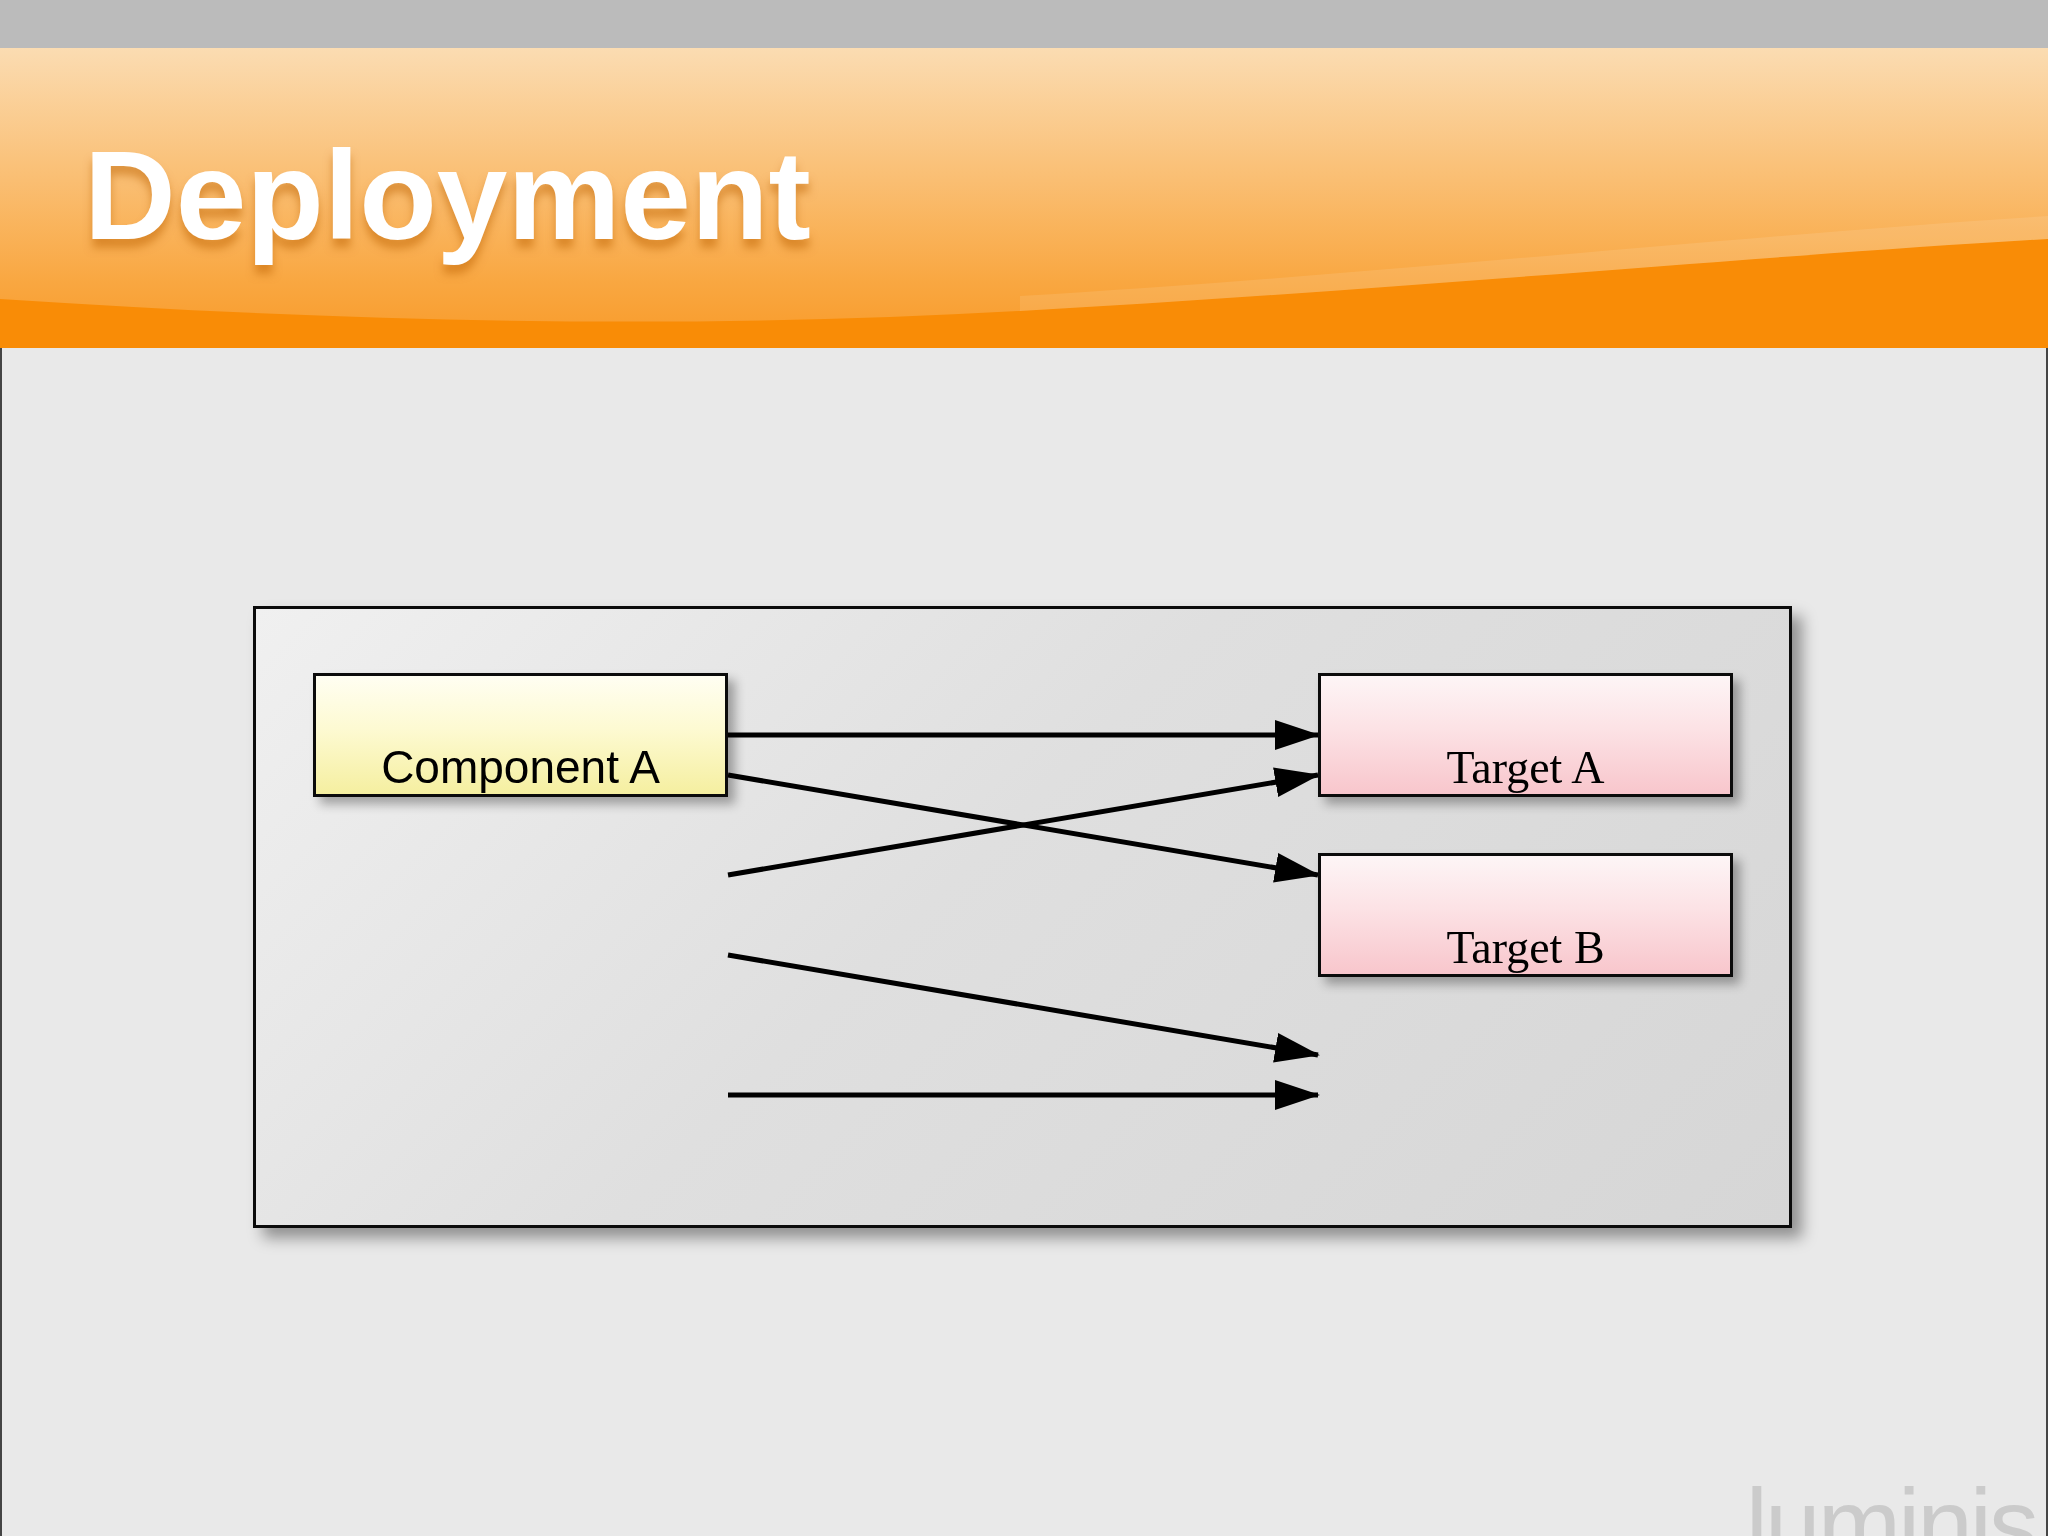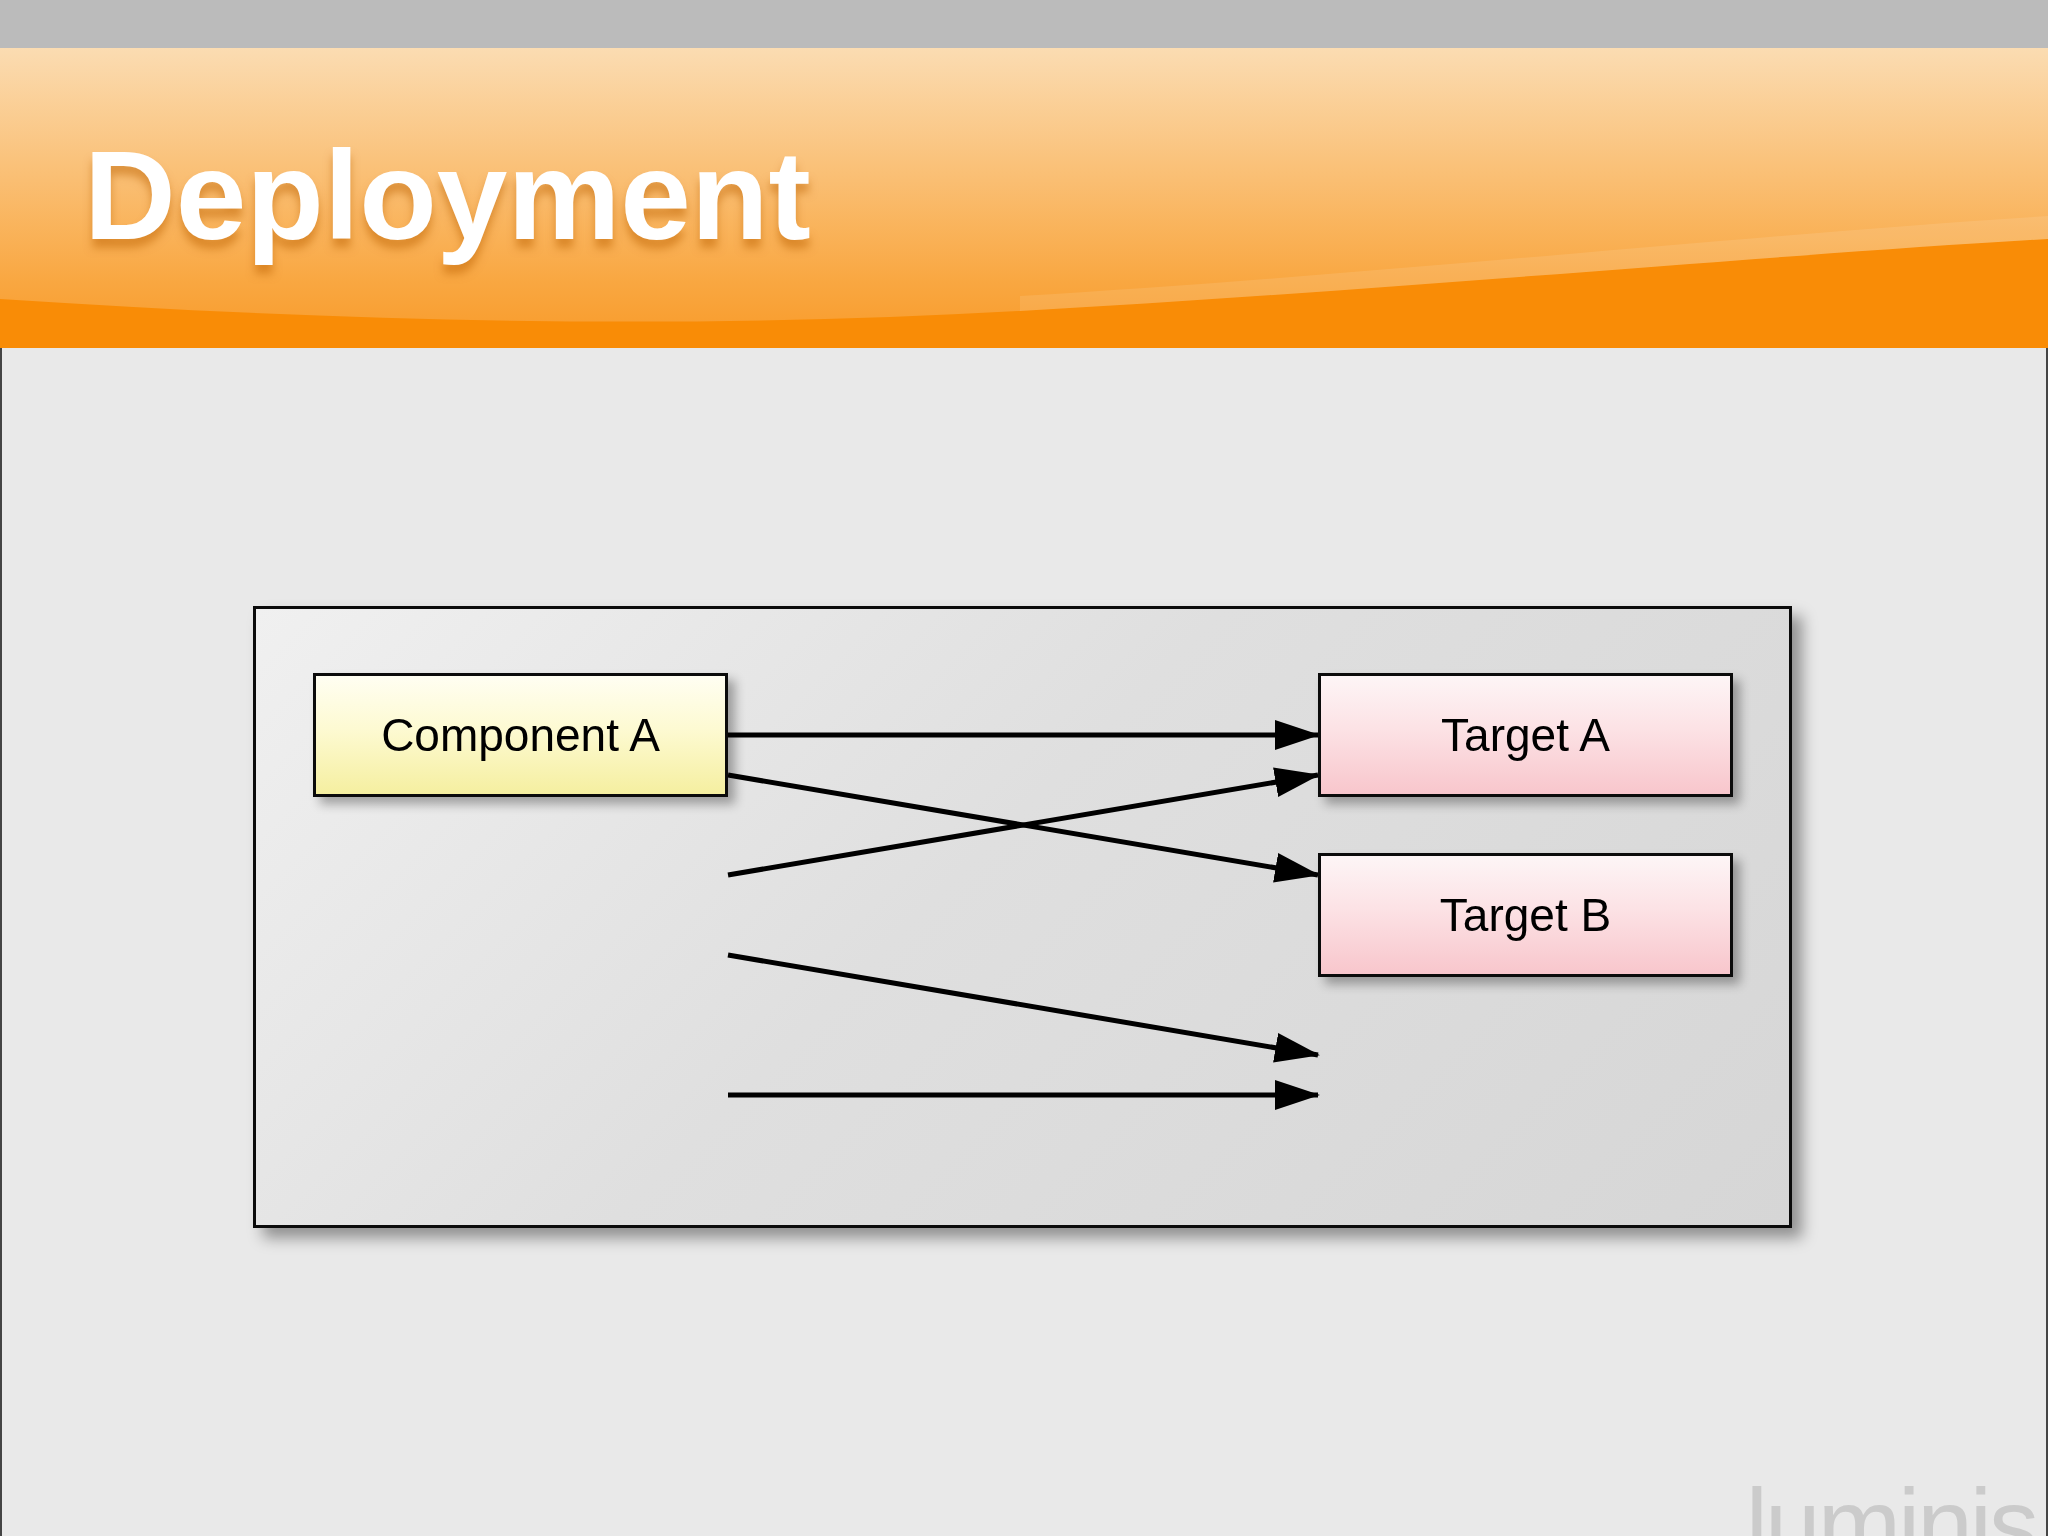--- a/index.html
+++ b/index.html
@@ -68,40 +68,41 @@
   }
   .arrow-head { fill: var(--arrow-color, #000); }
 
   .node {
     position: absolute;
     width: 415px;
     height: 124px;
     box-sizing: border-box;
     border: 3px solid var(--line-color, #0b0b0b);
     display: flex;
-    align-items: center;
+    align-items: flex-end;
     justify-content: center;
     box-shadow: 7px 7px 10px rgba(0,0,0,0.32);
   }
   .node-label {
     font-size: 46px;
     color: #000;
     white-space: nowrap;
   }
   .component {
     background: linear-gradient(to bottom,
       var(--component-top, #fffef2) 0%,
       #fdfad2 45%,
       var(--component-bottom, #f5efa0) 100%);
   }
   .target {
     background: linear-gradient(to bottom,
       var(--target-top, #fdf5f6) 0%,
       #fce2e5 45%,
       var(--target-bottom, #f8c6cc) 100%);
+    font-family: Liberation Serif, serif;
   }
   .col-left  { left: 57px; }
   .col-right { left: 1062px; }
   .r0 { top: 64px; }
   .r1 { top: 244px; }
   .r2 { top: 424px; }
 
   
   .watermark {
     position: absolute;

